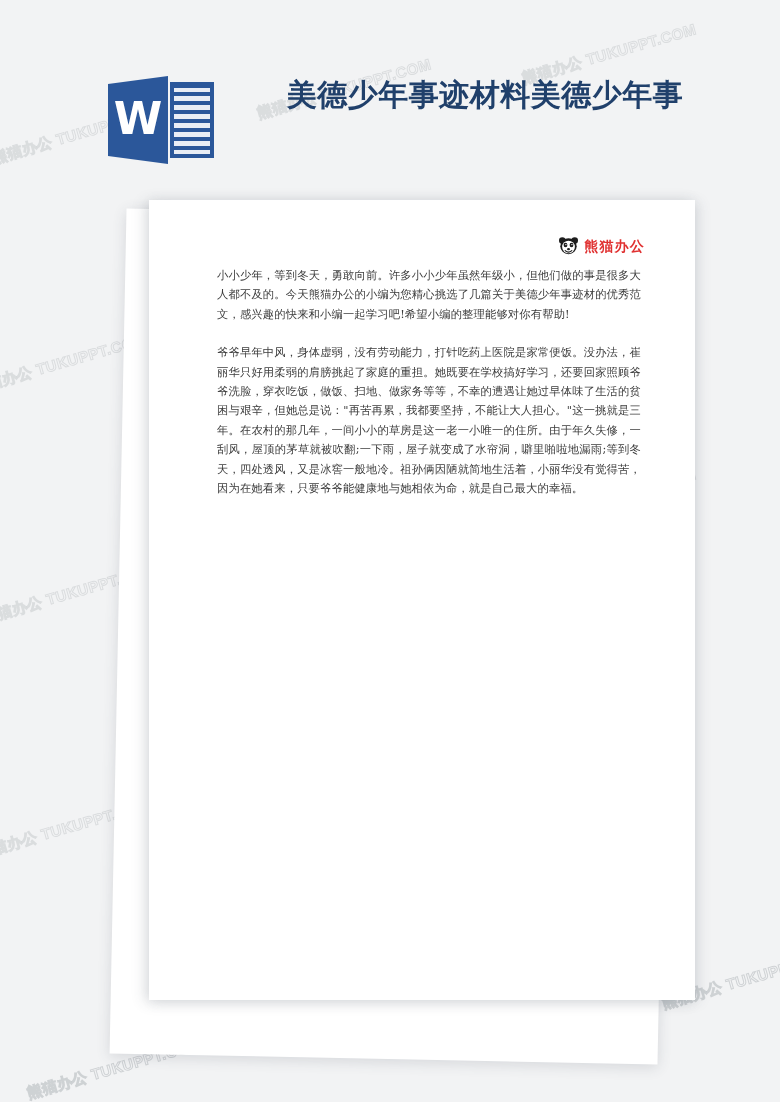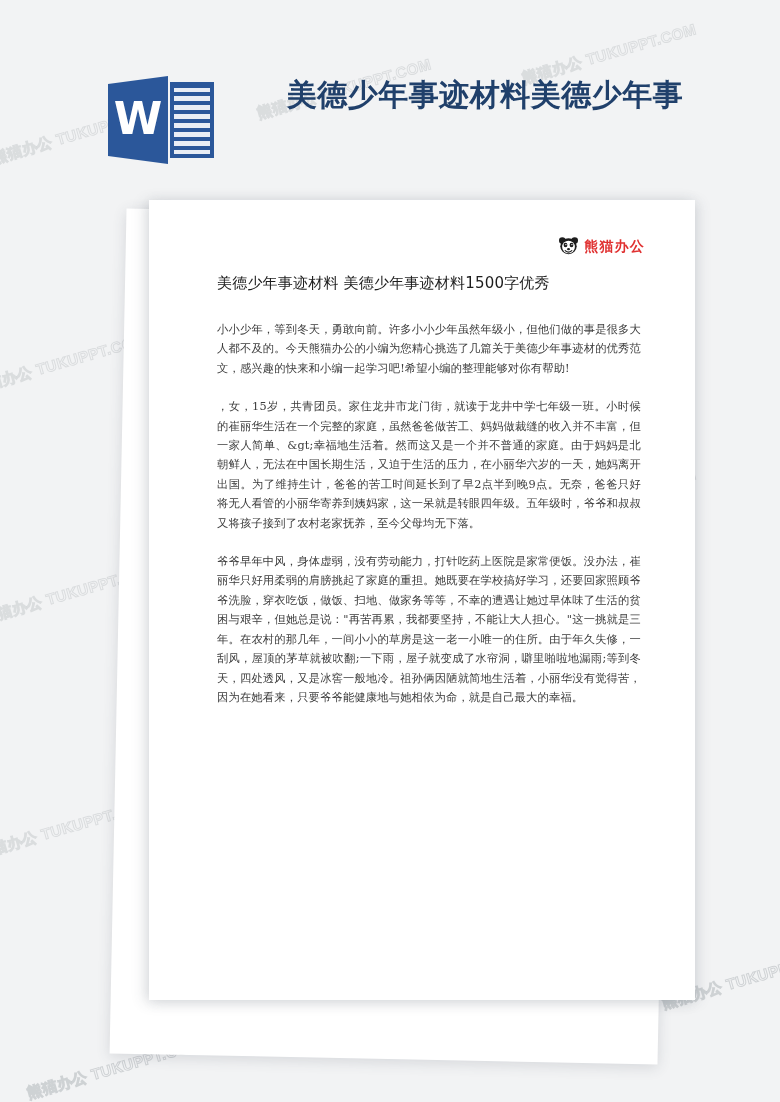--- a/index.html
+++ b/index.html
@@ -219,27 +219,23 @@
           <ellipse cx="7.5" cy="9.0" rx="1.9" ry="2.2" fill="#1d1d1d"></ellipse>
           <ellipse cx="13.5" cy="9.0" rx="1.9" ry="2.2" fill="#1d1d1d"></ellipse>
           <circle cx="7.9" cy="8.6" r="0.7" fill="#ffffff"></circle>
           <circle cx="13.9" cy="8.6" r="0.7" fill="#ffffff"></circle>
           <ellipse cx="10.5" cy="13.2" rx="1.5" ry="1.1" fill="#1d1d1d"></ellipse>
           <path d="M7.2 14.6 Q10.5 17.6 13.8 14.6" stroke="#1d1d1d" stroke-width="1.2" fill="none" stroke-linecap="round"></path>
         </svg>
         <span id="brand-text">熊猫办公</span>
       </div>
 
-      <div id="page-title">
-        <span>美德少年事迹材料 美德少年事迹材料1500字优秀</span>
-      </div>
 
       <div id="body-copy">
         <p>小小少年，等到冬天，勇敢向前。许多小小少年虽然年级小，但他们做的事是很多大人都不及的。今天熊猫办公的小编为您精心挑选了几篇关于美德少年事迹材的优秀范文，感兴趣的快来和小编一起学习吧!希望小编的整理能够对你有帮助!</p>
-        <p>，女，15岁，共青团员。家住龙井市龙门街，就读于龙井中学七年级一班。小时候的崔丽华生活在一个完整的家庭，虽然爸爸做苦工、妈妈做裁缝的收入并不丰富，但一家人简单、&amp;gt;幸福地生活着。然而这又是一个并不普通的家庭。由于妈妈是北朝鲜人，无法在中国长期生活，又迫于生活的压力，在小丽华六岁的一天，她妈离开出国。为了维持生计，爸爸的苦工时间延长到了早2点半到晚9点。无奈，爸爸只好将无人看管的小丽华寄养到姨妈家，这一呆就是转眼四年级。五年级时，爷爷和叔叔又将孩子接到了农村老家抚养，至今父母均无下落。</p>
         <p>爷爷早年中风，身体虚弱，没有劳动能力，打针吃药上医院是家常便饭。没办法，崔丽华只好用柔弱的肩膀挑起了家庭的重担。她既要在学校搞好学习，还要回家照顾爷爷洗脸，穿衣吃饭，做饭、扫地、做家务等等，不幸的遭遇让她过早体味了生活的贫困与艰辛，但她总是说："再苦再累，我都要坚持，不能让大人担心。"这一挑就是三年。在农村的那几年，一间小小的草房是这一老一小唯一的住所。由于年久失修，一刮风，屋顶的茅草就被吹翻;一下雨，屋子就变成了水帘洞，噼里啪啦地漏雨;等到冬天，四处透风，又是冰窖一般地冷。祖孙俩因陋就简地生活着，小丽华没有觉得苦，因为在她看来，只要爷爷能健康地与她相依为命，就是自己最大的幸福。</p>
       </div>
 
     </div>
     <div id="page-fade"></div>
   </div>
 
 </div>
 
 </body></html>

